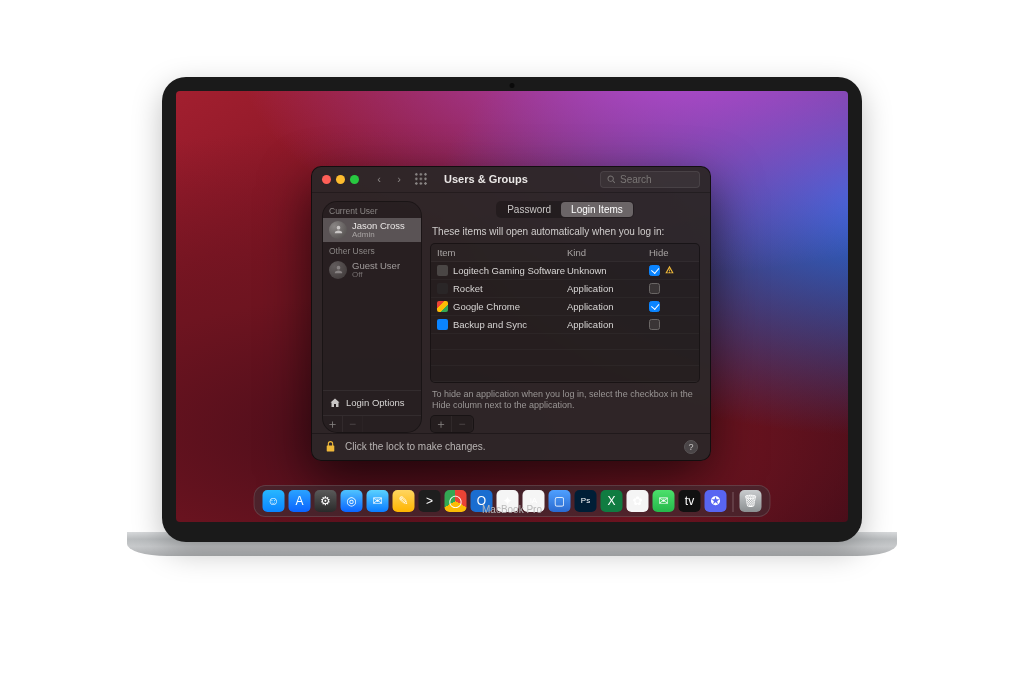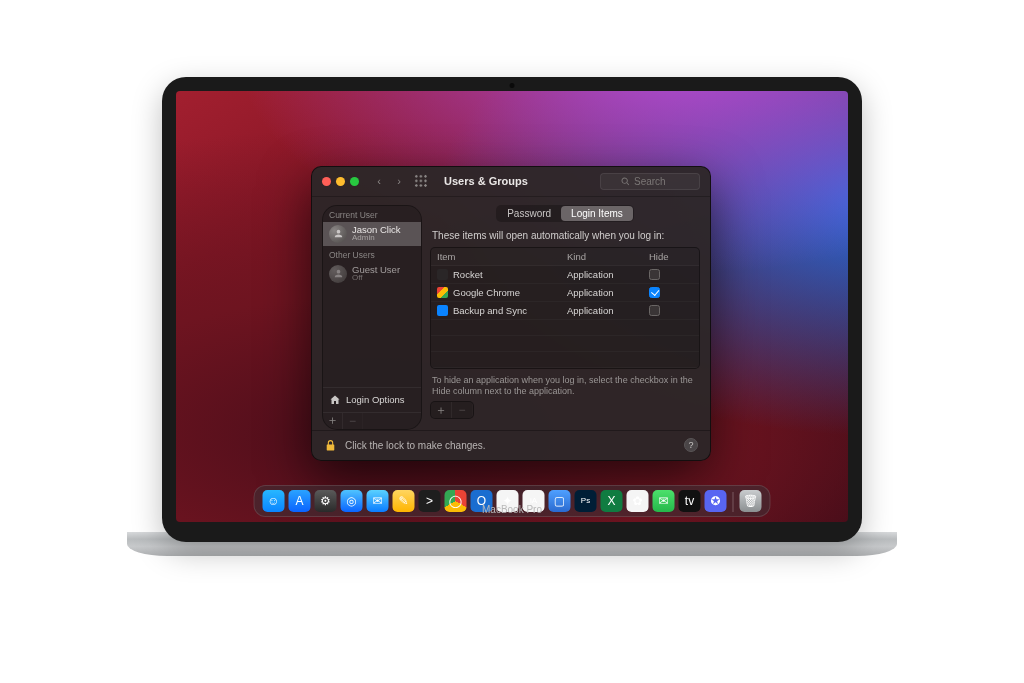--- a/index.html
+++ b/index.html
@@ -79,21 +79,21 @@
   .dot { width:9px; height:9px; border-radius:50%; }
   .dot.r{background:#ff5f57;} .dot.y{background:#febc2e;} .dot.g{background:#28c840;}
   .nav-arrows{display:flex;gap:4px;margin-left:6px;color:#8a8685;}
   .nav-btn{width:16px;height:16px;display:flex;align-items:center;justify-content:center;border-radius:4px;}
   .grid-icon{width:14px;height:14px;background:
     radial-gradient(circle,#8a8685 1px,transparent 1.4px) 0 0/4.6px 4.6px;
     border-radius:2px;}
   .title{font-weight:600;color:#eae7e6;margin-left:9px;}
   .search-wrap{margin-left:auto;display:flex;align-items:center;gap:4px;
     background:rgba(255,255,255,0.05);border:1px solid rgba(255,255,255,0.08);
-    border-radius:4px;padding:2px 20px;width:100px;height:17px;font-size:10px;color:#7b7776;}
+    border-radius:4px;padding:2px 6px;width:100px;height:17px;font-size:10px;color:#7b7776;}
   .search-wrap svg{width:9px;height:9px;fill:#7b7776;}
 
   .body{flex:1;display:flex;padding:8px 10px 0 10px;gap:8px;}
   .sidebar{width:100px;display:flex;flex-direction:column;
     background:rgba(0,0,0,0.15);border:1px solid rgba(0,0,0,0.35);border-radius:15px;overflow:hidden;}
   .sb-header{font-size:8.5px;color:#8a8685;padding:4px 6px 2px;}
   .user-row{display:flex;align-items:center;gap:5px;padding:3px 6px;}
   .user-row.sel{background:#5a5355;}
   .avatar{width:18px;height:18px;border-radius:50%;
     background:radial-gradient(circle at 30% 30%,#8a8685,#4a4645);
@@ -192,21 +192,21 @@
 
           <div class="sidebar">
             <div class="sb-header">Current User</div>
             <div class="user-row sel">
               <div class="avatar">
                 <svg viewBox="0 0 24 24">
                     <path d="M12 12a4 4 0 100-8 4 4 0 000 8zm0 2c-4 0-8 2-8 5v1h16v-1c0-3-4-5-8-5z"></path>
                   </svg>
               </div>
               <div class="user-text">
-                <div class="user-name">Jason Click</div>
+                <div class="user-name">Jason Cross</div>
                 <div class="user-sub">Admin</div>
               </div>
             </div>
             <div class="sb-header">Other Users</div>
             <div class="user-row" style="opacity:.6">
               <div class="avatar">
                 <svg viewBox="0 0 24 24">
                     <path d="M12 12a4 4 0 100-8 4 4 0 000 8zm0 2c-4 0-8 2-8 5v1h16v-1c0-3-4-5-8-5z"></path>
                   </svg>
               </div>
@@ -235,20 +235,33 @@
             </div>
             <div class="heading">These items will open automatically when you log in:</div>
 
             <div class="table">
               <div class="thead">
                 <div>Item</div>
                 <div>Kind</div>
                 <div>Hide</div>
               </div>
               <div id="tbody">
+                  <div class="trow">
+                    <div class="cell-item">
+                      <div class="app-ic" style="background:#4a4645"></div>
+                      <span>Logitech Gaming Software</span>
+                    </div>
+                    <div>Unknown</div>
+                    <div class="cell-hide">
+                      <div class="cb on"></div>
+                      <svg class="warn" viewBox="0 0 24 24">
+                        <path fill="#f0b93a" d="M12 2l10 18H2L12 2zm0 6l-6 10h12L12 8zm-1 3h2v4h-2v-4zm0 5h2v2h-2v-2z"></path>
+                      </svg>
+                    </div>
+                  </div>
                   <div class="trow">
                     <div class="cell-item">
                       <div class="app-ic" style="background:#2a2627"></div>
                       <span>Rocket</span>
                     </div>
                     <div>Application</div>
                     <div class="cell-hide">
                       <div class="cb"></div>
                     </div>
                   </div>

